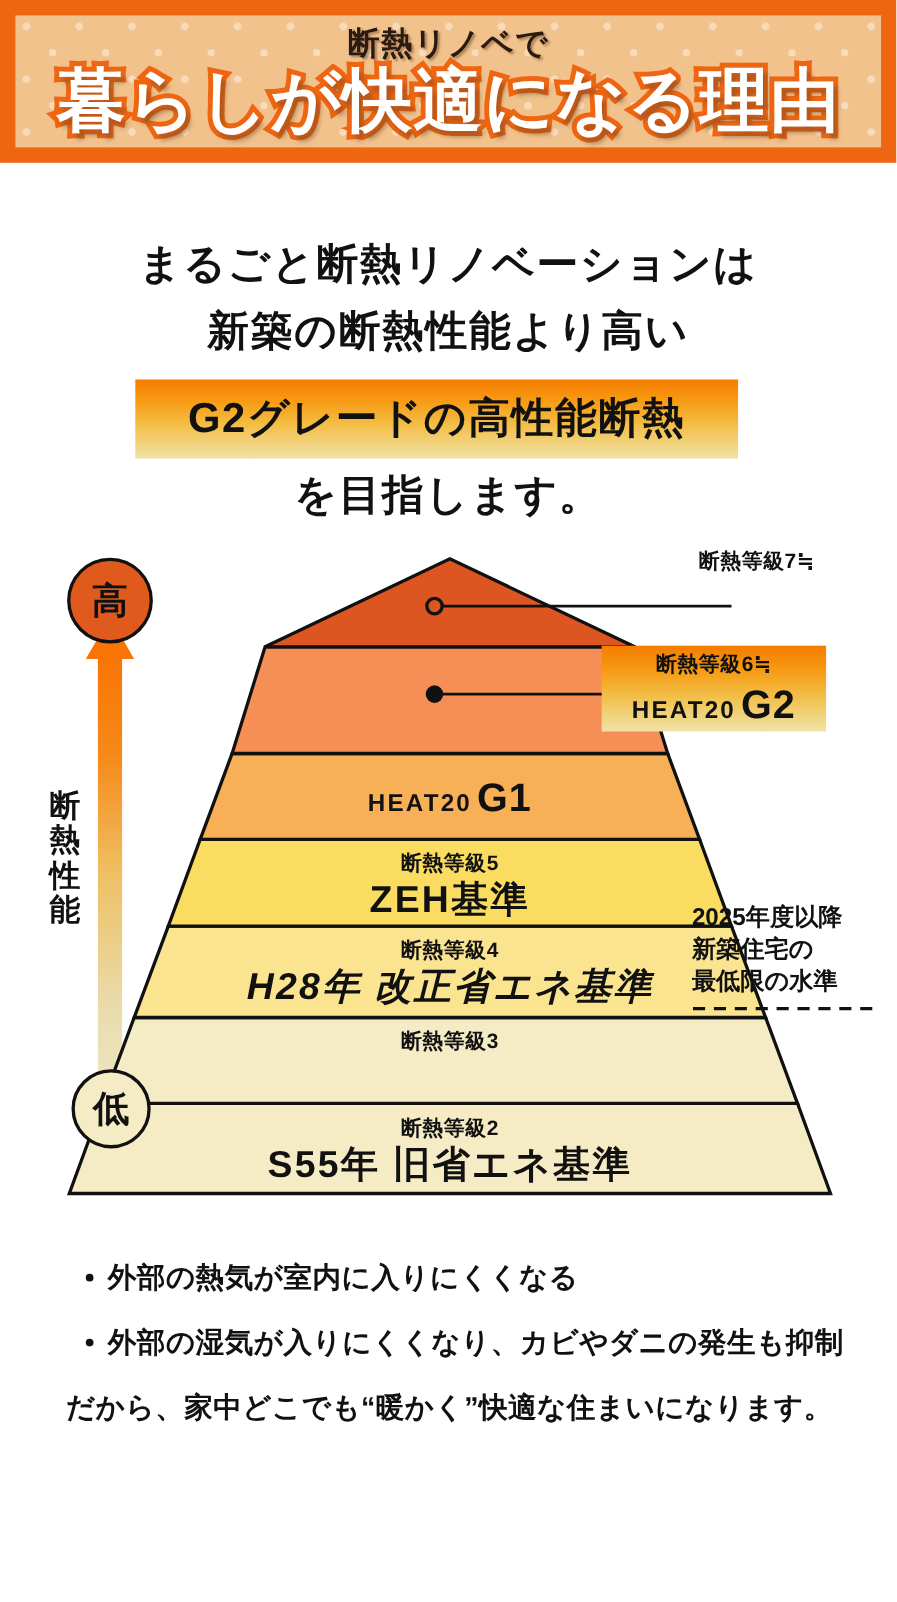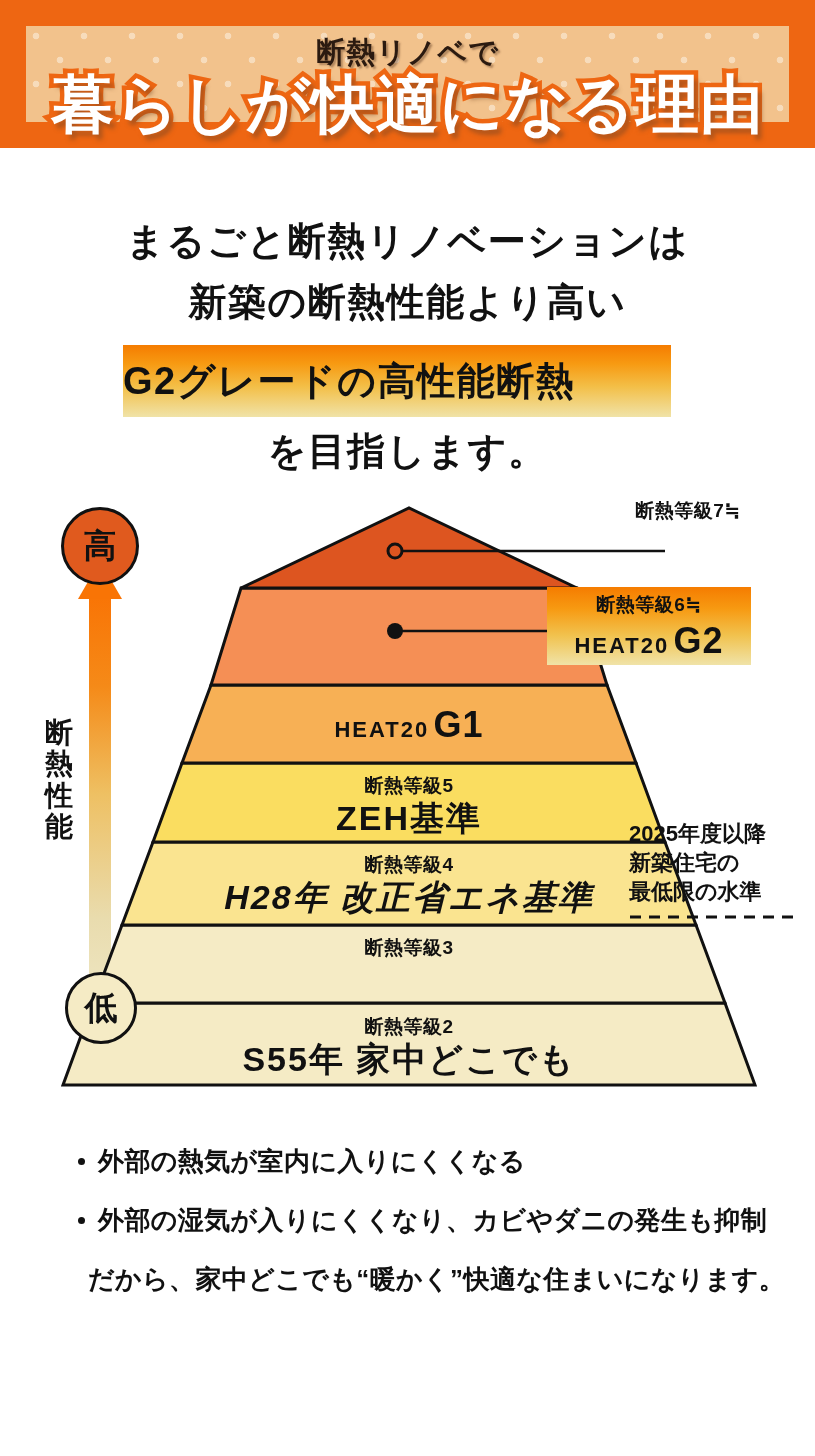--- a/index.html
+++ b/index.html
@@ -17,21 +17,21 @@
   }
 
   
   #header-banner {
     position: absolute;
     left: 0; top: 0;
     width: 815px;
     height: 148px;
     background: #ee6612;
     box-sizing: border-box;
-    padding: 26px;
+    padding: 14px;
   }
   #header-inner {
     width: 100%;
     height: 100%;
     box-sizing: border-box;
     background-color: #f2c28c;
     background-image:
       radial-gradient(circle at 10px 10px, rgba(255,255,255,0.42) 3.2px, transparent 3.6px),
       radial-gradient(circle at 34px 34px, rgba(255,255,255,0.42) 3.2px, transparent 3.6px);
     background-size: 48px 48px, 48px 48px;
@@ -82,21 +82,21 @@
 
   #lead-highlight {
     position: absolute;
     left: 123px;
     top: 345px;
     width: 548px;
     height: 72px;
     background: linear-gradient(to bottom, #f57c00 0%, #f79a12 26%, #f3bf48 58%, #f0e3a8 100%);
     display: flex;
     align-items: center;
-    justify-content: flex-start;
+    justify-content: center;
   }
   #lead-highlight span {
     font-size: 38px;
     font-weight: 900;
     letter-spacing: 1.5px;
     color: #111111;
     line-height: 1;
     white-space: nowrap;
   }
 
@@ -240,21 +240,21 @@
   .bc-line {
     font-size: 26px;
     font-weight: 700;
     color: #111111;
     line-height: 1;
     letter-spacing: 0.4px;
     white-space: nowrap;
   }
   .bc-intro   { margin-left: 60px; margin-bottom: 33px; }
   .bc-bullet  { margin-left: 78px; margin-bottom: 33px; }
-  .bc-outro   { margin-left: 88px; }
+  .bc-outro   { margin-left: 60px; }
   .bc-dot {
     display: inline-block;
     width: 7px; height: 7px;
     border-radius: 50%;
     background: #111111;
     vertical-align: middle;
     margin-right: 13px;
     margin-bottom: 4px;
   }
 </style>
@@ -332,21 +332,21 @@
 
   <div class="pyr-label pyr-grade-small" style="left:182px; top:281px; width:454px;">断熱等級5</div>
   <div class="pyr-label pyr-main" style="left:182px; top:306px; width:454px;">ZEH基準</div>
 
   <div class="pyr-label pyr-grade-small" style="left:153px; top:360px; width:512px;">断熱等級4</div>
   <div class="pyr-label pyr-main" style="left:153px; top:385px; width:512px;font-style:italic;">H28年 改正省エネ基準</div>
 
   <div class="pyr-label pyr-grade-small" style="left:122px; top:443px; width:574px;">断熱等級3</div>
 
   <div class="pyr-label pyr-grade-small" style="left:93px; top:522px; width:632px;">断熱等級2</div>
-  <div class="pyr-label pyr-main" style="left:93px; top:547px; width:632px;">S55年 家中どこでも</div>
+  <div class="pyr-label pyr-main" style="left:93px; top:547px; width:632px;">S55年 旧省エネ基準</div>
 
   <div id="g3-callout">
     <div class="row-top">断熱等級7≒</div>
   </div>
 
   <div id="g2-callout">
     <div class="row-top">断熱等級6≒</div>
     <div class="row-bot">
       <span class="pyr-heat-small">HEAT20</span>
       <span class="pyr-heat-big">G2</span>

